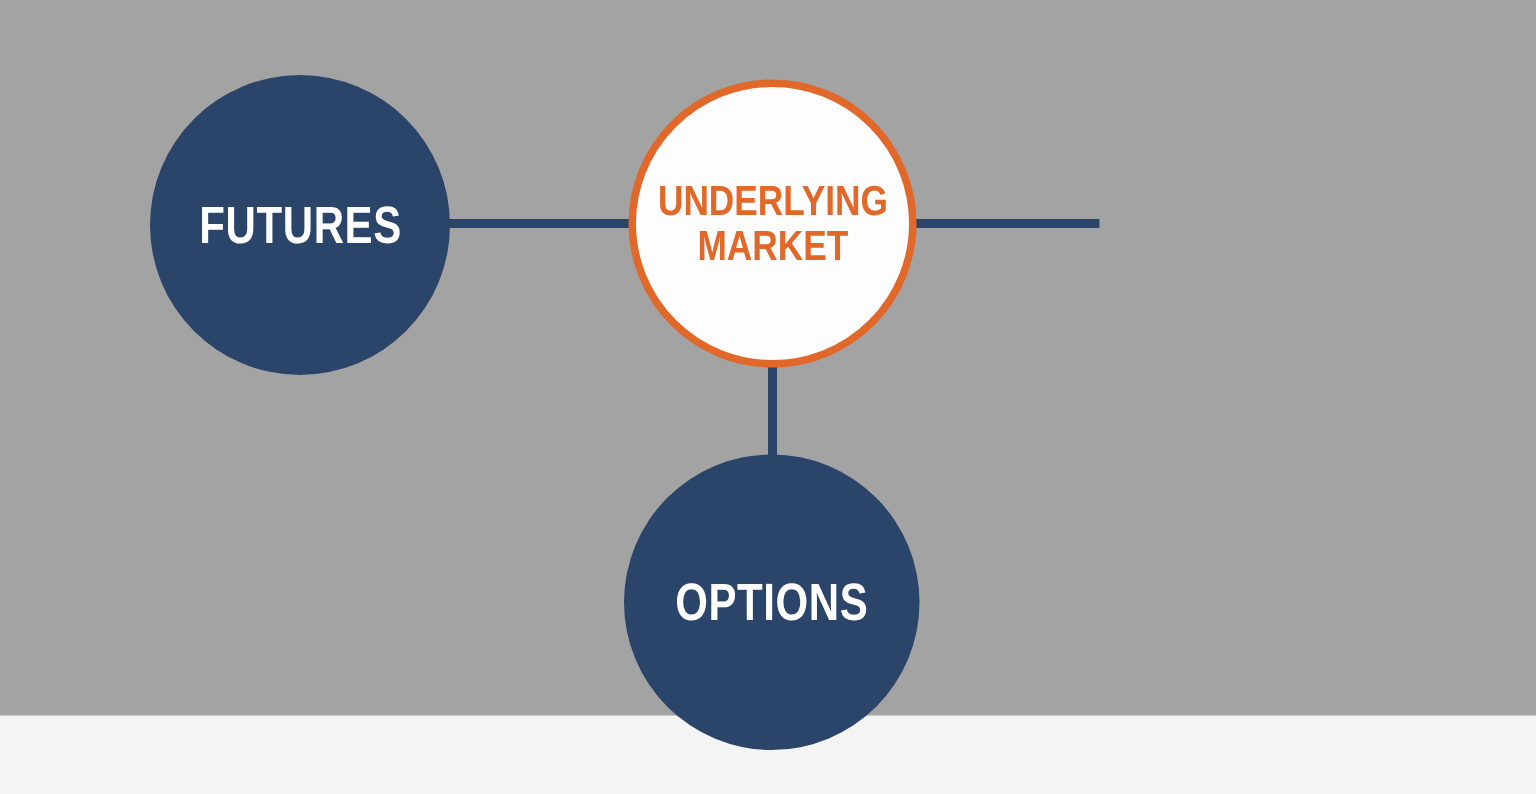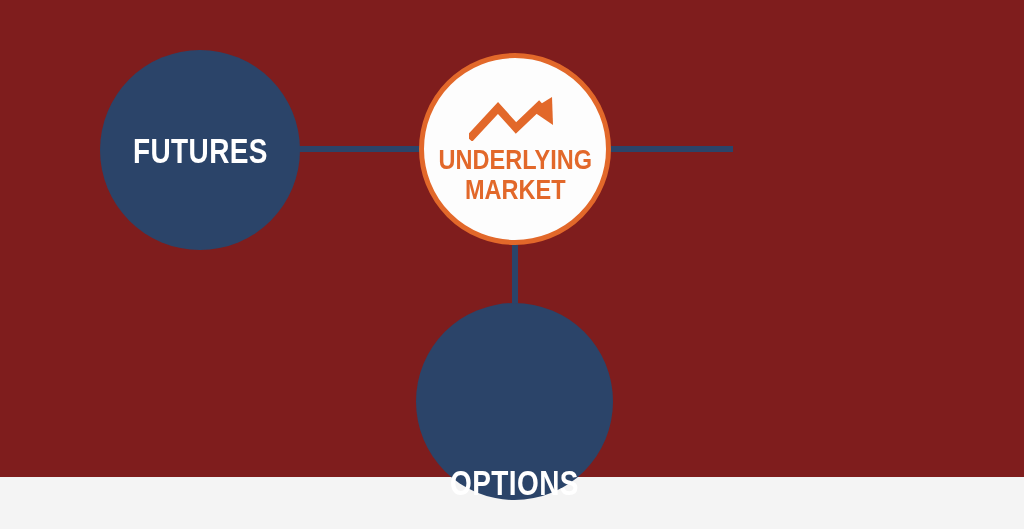--- a/index.html
+++ b/index.html
@@ -10,21 +10,21 @@
     width: 1024px;
     height: 529px;
     background: #f4f4f4;
     font-family: "Liberation Sans", sans-serif;
     overflow: hidden;
   }
   #stage {
     position: relative;
     width: 1024px;
     height: 477px;
-    background: #7f1d1d;
+    background: #a3a3a3;
   }
 
   
   .connector {
     position: absolute;
     background: #2b4469;
   }
   .connector-left {
     left: 295px;
     top: 146px;
@@ -73,36 +73,35 @@
     left: 727px;
     top: 51px;
     width: 198px;
     height: 198px;
   }
   .node-options {
     left: 416px;
     top: 303px;
     width: 197px;
     height: 197px;
-    align-items: flex-end;
   }
 
   
   .hub {
     position: absolute;
     left: 419px;
     top: 53px;
     width: 192px;
     height: 192px;
     border-radius: 50%;
     background: #fdfdfd;
     border: 5px solid #e2682a;
     box-sizing: border-box;
     display: flex;
-    flex-direction: column;
+    flex-direction: row;
     align-items: center;
     justify-content: center;
     z-index: 3;
   }
   .hub-icon {
     width: 92px;
     height: 46px;
     margin-top: 2px;
     margin-bottom: 4px;
     display: block;

